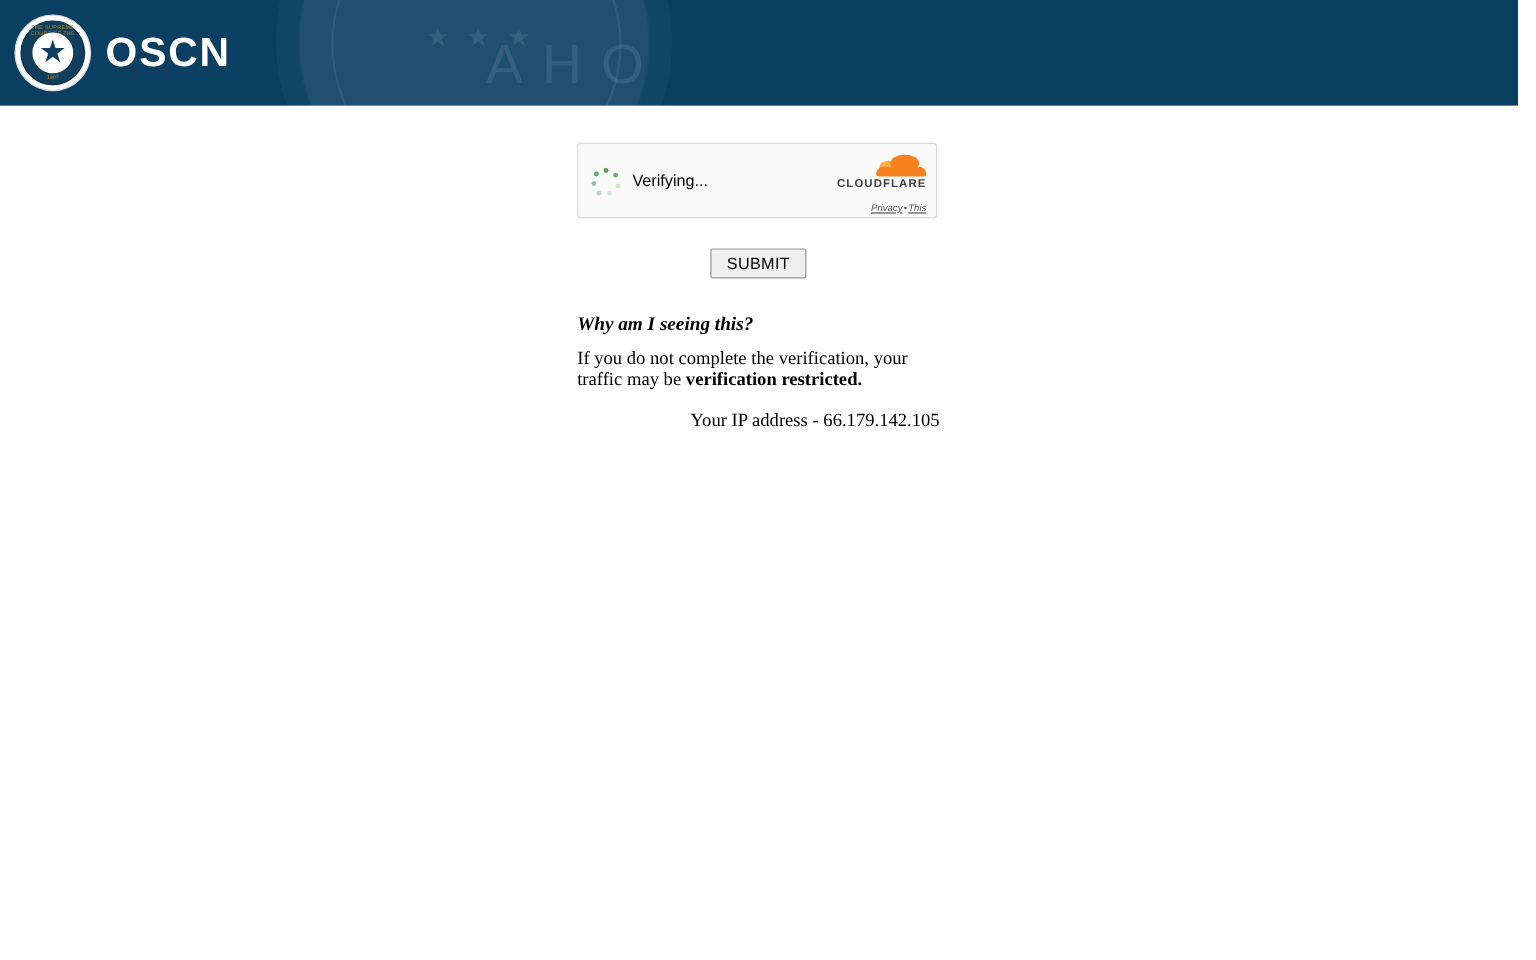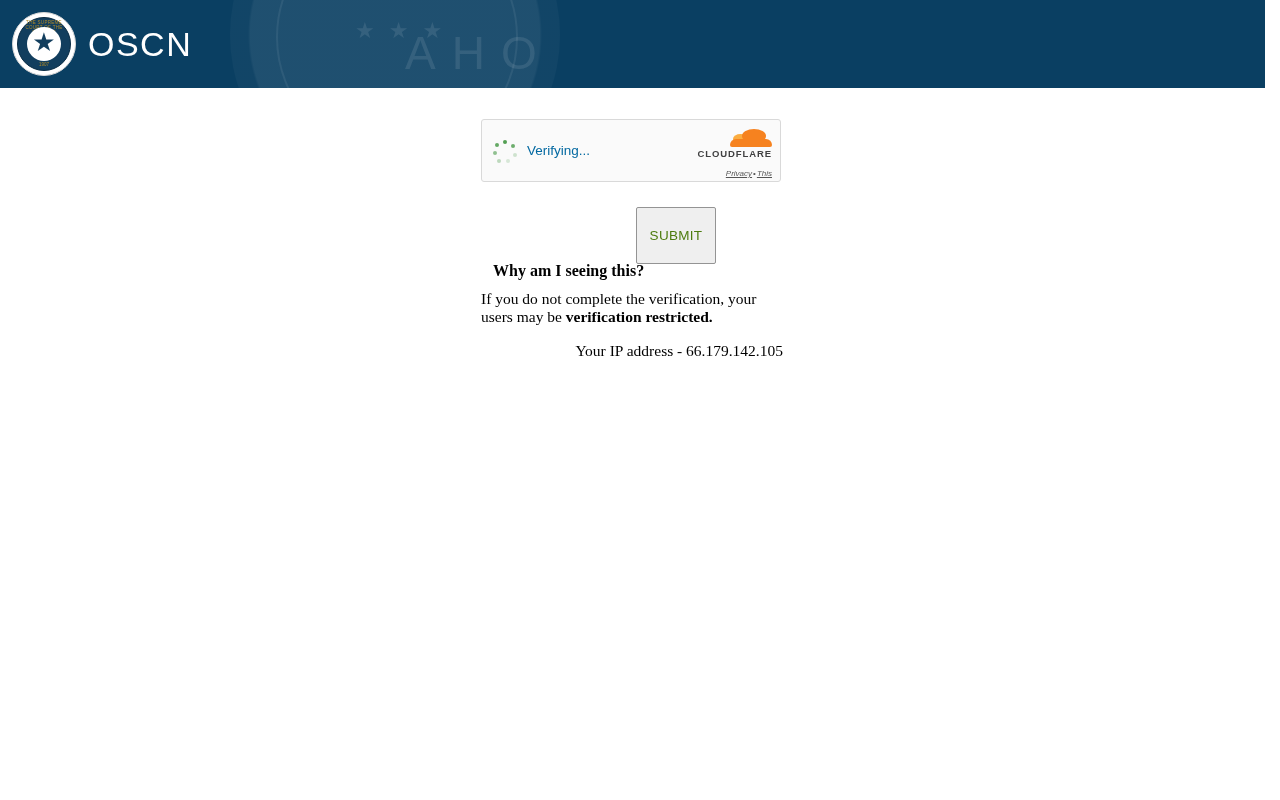--- a/index.html
+++ b/index.html
@@ -120,21 +120,21 @@
     font-size: 4.5px;
     color: #b08a28;
     font-family: "Liberation Sans", sans-serif;
   }
 
   .brand {
     position: absolute;
     left: 88px;
     top: 25px;
     font-family: "Liberation Sans", sans-serif;
-    font-weight: normal;
+    font-weight: bold;
     font-size: 34px;
     letter-spacing: 1.5px;
     color: #ffffff;
   }
 
   
   .content {
     position: relative;
     width: 1265px;
   }
@@ -163,21 +163,21 @@
     height: 4px;
     border-radius: 50%;
     background: #4a9a4a;
   }
   .ts-label {
     position: absolute;
     left: 45px;
     top: 16px;
     font-family: "Liberation Sans", sans-serif;
     font-size: 13.5px;
-    color: #0369a1;
+    color: #000000;
     line-height: 30px;
   }
   .cf-logo {
     position: absolute;
     right: 8px;
     top: 10px;
     width: 78px;
     text-align: right;
   }
   .cf-cloud {
@@ -236,45 +236,45 @@
     text-decoration: underline;
     font-style: italic;
   }
   .cf-sep { padding: 0 1px; }
 
   .submit-btn {
     position: absolute;
     left: 592px;
     top: 119px;
     width: 80px;
-    height: 57px;
+    height: 25px;
     background: #efefef;
     border: 1px solid #949494;
     border-radius: 2px;
     font-family: "Liberation Sans", sans-serif;
     font-size: 13.5px;
-    color: #4d7c0f;
+    color: #000000;
     letter-spacing: 0.3px;
     cursor: pointer;
     box-sizing: border-box;
-    margin-left: 44px;
   }
 
   .explain {
     position: absolute;
     left: 481px;
     top: 174px;
     width: 302px;
     color: #000000;
   }
   .explain h2 {
-    margin: 0 0 10px 12px;
+    margin: 0 0 10px 0;
     font-family: "Liberation Serif", serif;
     font-size: 16px;
     font-weight: bold;
+    font-style: italic;
   }
   .explain p {
     margin: 0 0 16px 0;
     font-family: "Liberation Serif", serif;
     font-size: 15.5px;
     line-height: 18.2px;
   }
   .explain p.last { margin-bottom: 0; text-align: right; }
   .explain b { font-weight: bold; }
 </style>
@@ -324,17 +324,17 @@
 
     <div class="cf-links">
       <a href="#">Privacy</a><span class="cf-sep">•</span><a href="#">This</a>
     </div>
   </div>
 
   <button class="submit-btn">SUBMIT</button>
 
   <div class="explain">
     <h2>Why am I seeing this?</h2>
-    <p><span>If you do not complete the verification, your users may be </span><b>verification restricted.</b></p>
+    <p><span>If you do not complete the verification, your traffic may be </span><b>verification restricted.</b></p>
     <p class="last">Your IP address - 66.179.142.105</p>
   </div>
 
 </div>
 
 </body></html>

